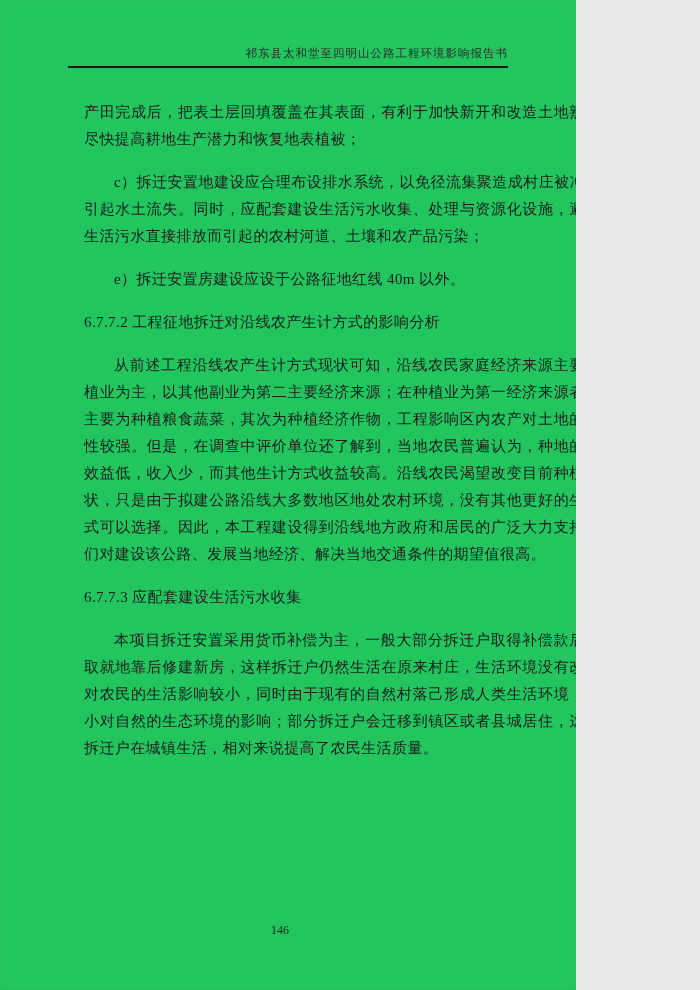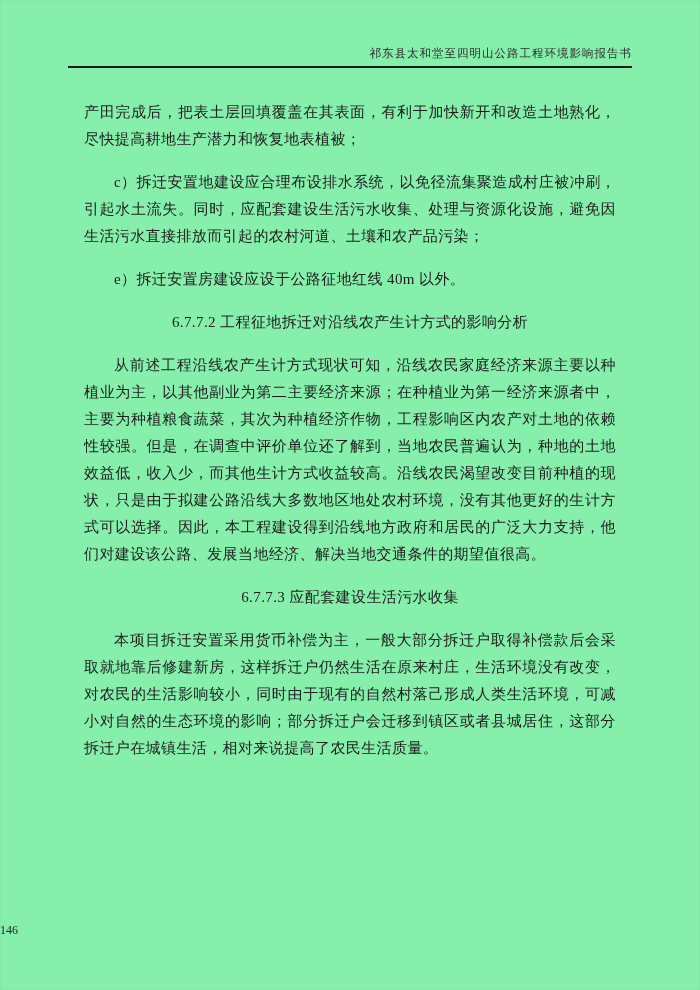--- a/index.html
+++ b/index.html
@@ -3,22 +3,22 @@
 <meta charset="utf-8">
 <style>
   * { margin: 0; padding: 0; box-sizing: border-box; }
   html, body { background: #e9e9e9; }
   body {
     width: 700px; height: 990px;
     font-family: "Liberation Serif", "DejaVu Serif", serif;
   }
   .page {
     position: relative;
-    width: 700px; height: 990px;
-    background: #86efac;
+    width: 576px; height: 990px;
+    background: #22c55e;
     color: #1c1c1c;
     overflow: hidden;
     box-shadow: inset 0 0 2px rgba(0,0,0,0.08);
   }
   .header {
     position: absolute;
     top: 46px; left: 68px; right: 68px;
     text-align: right;
     font-size: 11.5px;
     letter-spacing: 1px;
@@ -36,25 +36,25 @@
     text-align: justify;
     text-justify: inter-ideograph;
   }
   .content p, .content h3 {
     font-weight: normal;
     font-size: 15px;
     margin: 16px;
   }
   .para-indent { text-indent: 2em; }
   .para-cont { text-indent: 0; }
-  .section-heading { text-align: center; }
+  .section-heading { text-align: left; }
   .footer {
     position: absolute;
     top: 923px; left: 0; right: 16px;
-    text-align: left;
+    text-align: center;
     font-size: 12px;
     color: #222;
   }
 </style>
 </head>
 <body>
 
 <div class="page">
 
   <div class="header">

